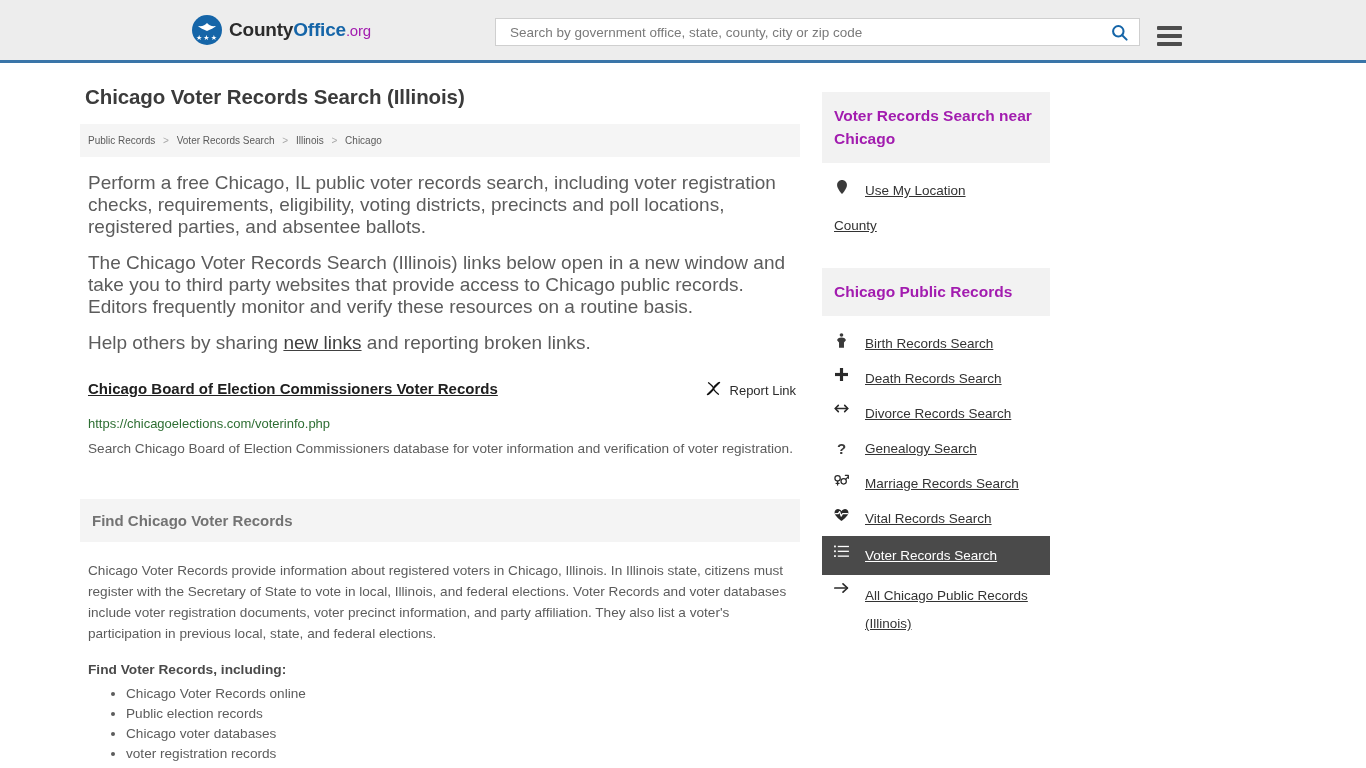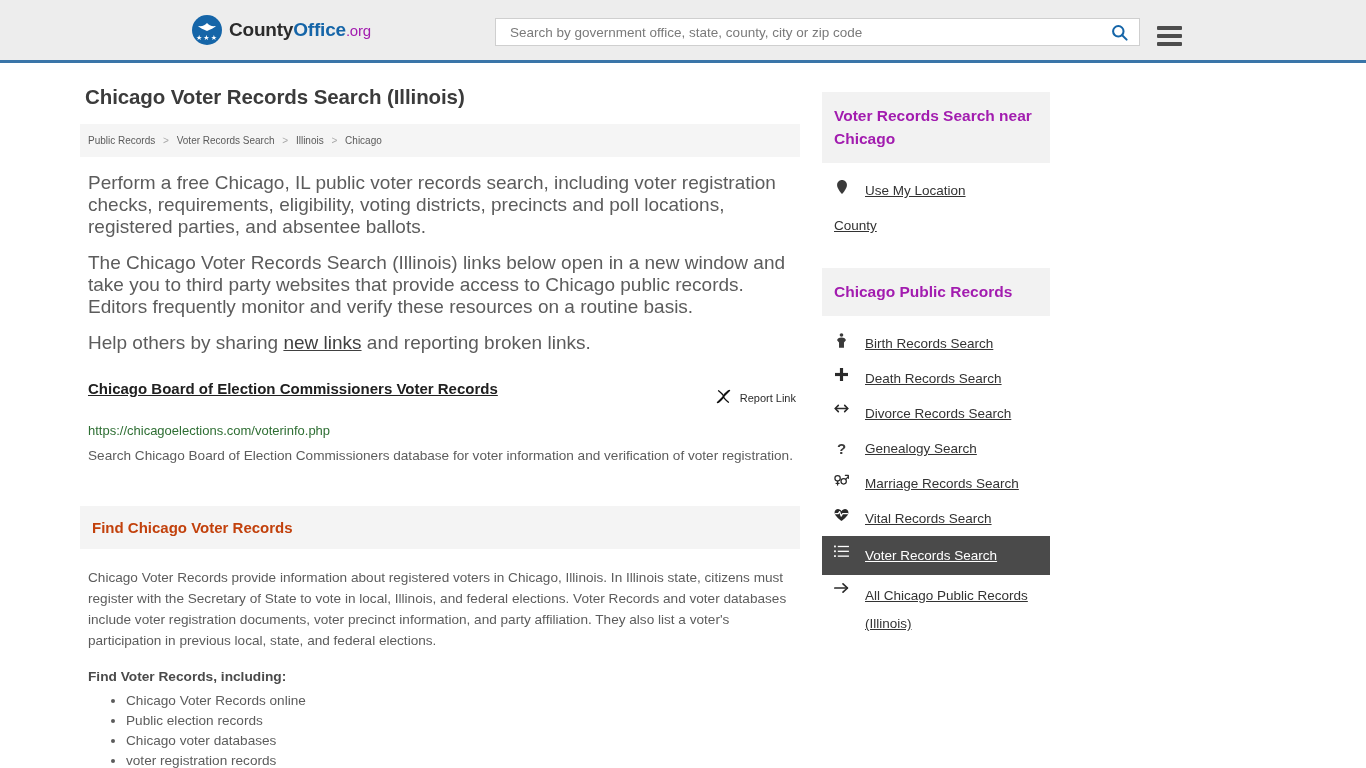--- a/index.html
+++ b/index.html
@@ -166,26 +166,25 @@
     font-size: 15px;
     font-weight: 700;
     color: #202020;
     text-decoration: underline;
     line-height: 20px;
   }
   .report-link {
     display: flex;
     align-items: center;
     gap: 8px;
-    font-size: 11px;
+    font-size: 13px;
     color: #2b2b2b;
     white-space: nowrap;
     text-decoration: none;
     padding-top: 1px;
-    margin-top: 8px;
   }
   .result-url {
     color: #2e6e33;
     font-size: 13px;
     margin-top: 15px;
     line-height: 18px;
   }
   .result-desc {
     font-size: 13.6px;
     color: #5c5c5c;
@@ -193,21 +192,21 @@
     margin-top: 3px;
   }
 
   
   .section-head {
     background: #f4f4f4;
     margin-top: 38px;
     padding: 13px 12px;
     font-size: 15px;
     font-weight: 700;
-    color: #c2410c;
+    color: #737373;
   }
   .section-body { padding: 18px 4px 0 8px; }
   .section-body p {
     font-size: 13.6px;
     line-height: 21px;
     color: #5c5c5c;
     margin: 0 0 18px 0;
   }
   .sub-head {
     font-size: 13.7px;

